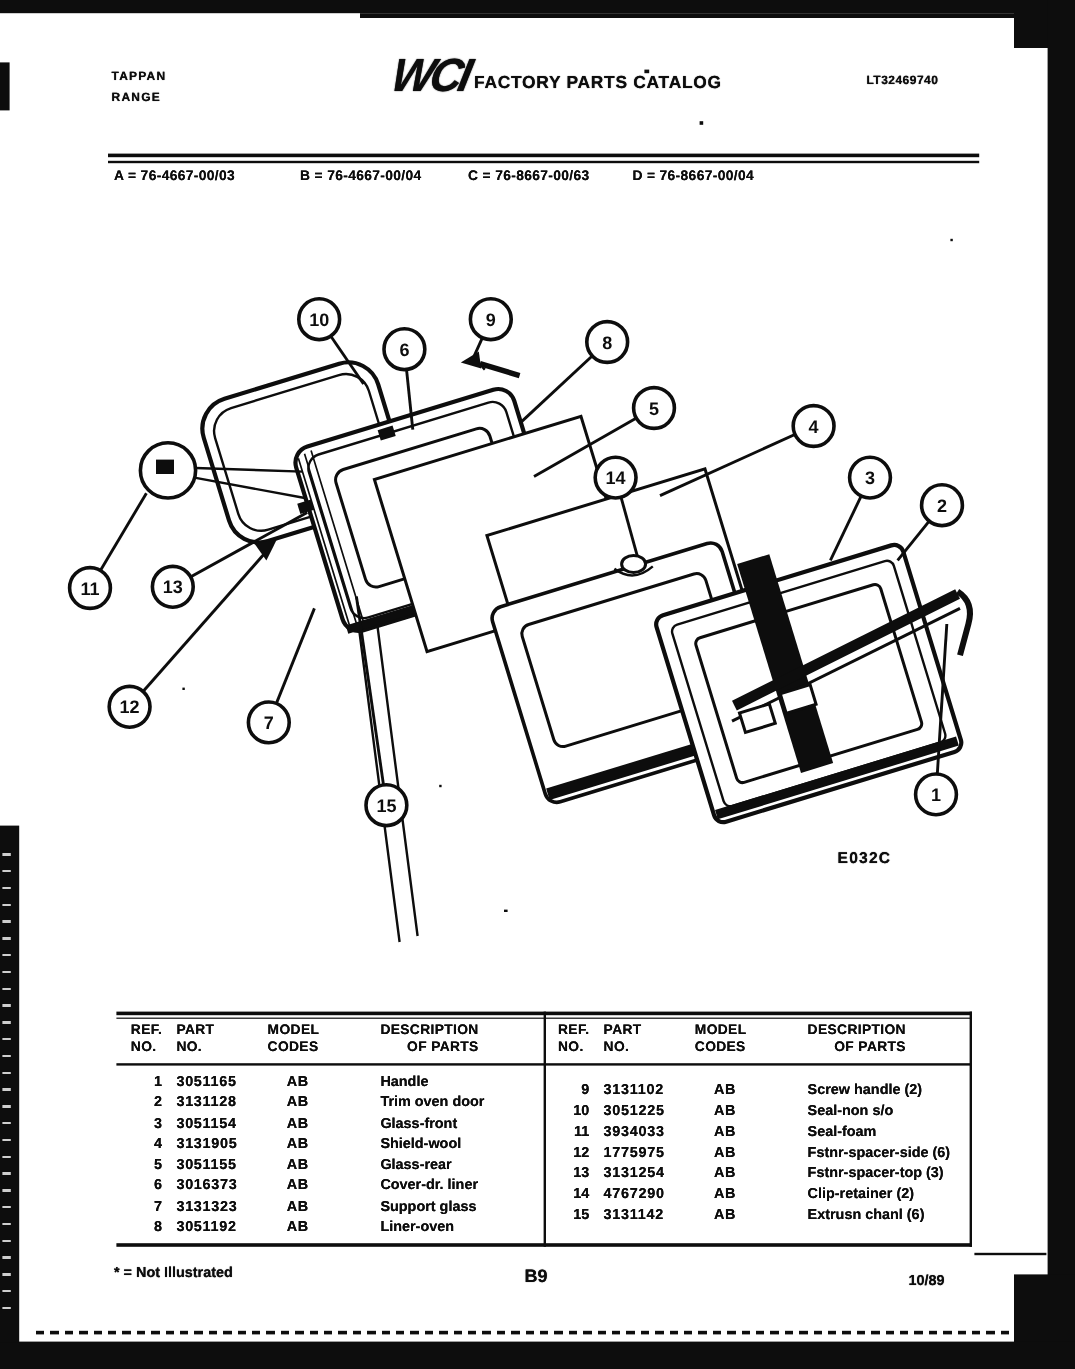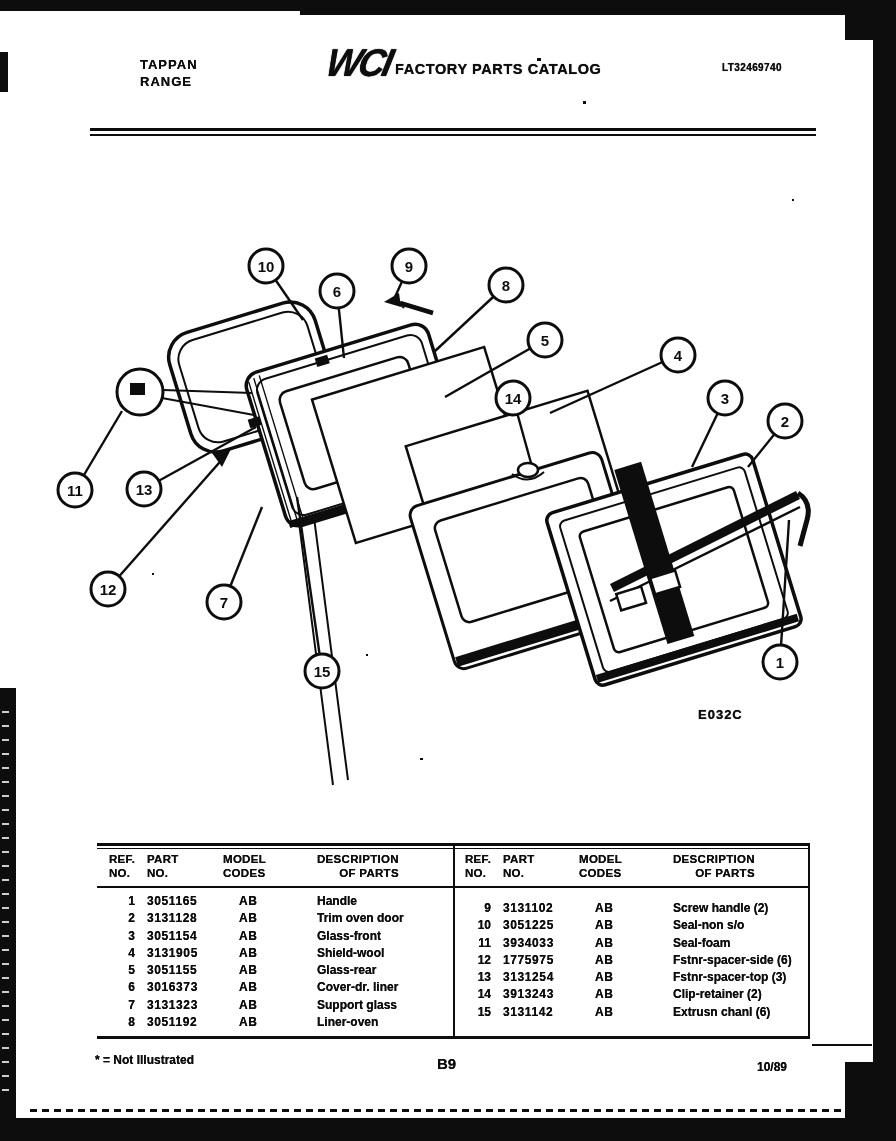--- a/index.html
+++ b/index.html
@@ -13,21 +13,21 @@
   .art{position:absolute;background:var(--ink,#111);}
   .art-left-speckle{
     position:absolute;left:2px;width:7px;
     background:repeating-linear-gradient(0deg,transparent 0 9px,rgba(255,255,255,.8) 9px 11px,transparent 11px 14px);
   }
   .art-bottom-dash{
     position:absolute;height:3px;
     background:repeating-linear-gradient(90deg,var(--ink,#111) 0 7px,transparent 7px 12px);
   }
   
-  .hdr-brand{left:93px;top:56px;font-size:13px;font-weight:700;letter-spacing:1px;line-height:17px;text-shadow:0 0 .6px currentColor;margin-left:47px;}
+  .hdr-brand{left:93px;top:56px;font-size:10px;font-weight:700;letter-spacing:1px;line-height:17px;text-shadow:0 0 .6px currentColor;}
   .hdr-logo{
     left:327px;top:42px;font-size:37px;font-weight:900;font-style:italic;
     letter-spacing:-3px;transform:skewX(-12deg) scaleY(1.05);text-shadow:0 0 1px currentColor;
   }
   .hdr-title{left:395px;top:61px;font-size:14.5px;font-weight:700;letter-spacing:.6px;text-shadow:0 0 .7px currentColor;}
   .hdr-doc{left:722px;top:62px;font-size:10px;font-weight:700;letter-spacing:.4px;text-shadow:0 0 .7px currentColor;}
   .rule{position:absolute;background:var(--ink,#111);}
   .models{left:95px;top:141px;font-size:11.5px;font-weight:700;letter-spacing:.3px;white-space:nowrap;text-shadow:0 0 .5px currentColor;}
   .models span{display:inline-block;}
   .models .m0{width:155px;} .models .m1{width:140px;} .models .m2{width:137px;}
@@ -68,20 +68,23 @@
 
   <div class="abs hdr-brand">
     <div>TAPPAN</div>
     <div>RANGE</div>
   </div>
   <div class="abs hdr-logo">WCI</div>
   <div class="abs hdr-title">FACTORY PARTS CATALOG</div>
   <div class="abs hdr-doc">LT32469740</div>
   <div class="rule" style="left:90px;top:128px;width:726px;height:3px;"></div>
   <div class="rule" style="left:90px;top:134px;width:726px;height:2px;"></div>
+  <div class="abs models">
+    <span class="m0">A = 76-4667-00/03</span><span class="m1">B = 76-4667-00/04</span><span class="m2">C = 76-8667-00/63</span><span class="m3">D = 76-8667-00/04</span>
+  </div>
 
   <svg class="diagram" viewBox="0 0 896 1141">
 
     <g transform="rotate(-17 253 377)" fill="none" stroke="#0d0d0d">
       <rect x="177" y="315" width="152" height="124" rx="26" stroke-width="3.5"></rect>
       <rect x="186" y="324" width="134" height="106" rx="20" stroke-width="2"></rect>
     </g>
 
     <path d="M297,507 L333,785 M312,502 L348,780" stroke="#0d0d0d" stroke-width="2" fill="none"></path>
 
@@ -371,21 +374,21 @@
 
           <div class="trow">
             <span class="c ref">13</span>
             <span class="c part">3131254</span>
             <span class="c code">AB</span>
             <span class="c desc">Fstnr-spacer-top (3)</span>
           </div>
 
           <div class="trow">
             <span class="c ref">14</span>
-            <span class="c part">3913243</span>
+            <span class="c part">4767290</span>
             <span class="c code">AB</span>
             <span class="c desc">Clip-retainer (2)</span>
           </div>
 
           <div class="trow">
             <span class="c ref">15</span>
             <span class="c part">3131142</span>
             <span class="c code">AB</span>
             <span class="c desc">Extrusn chanl (6)</span>
           </div>

